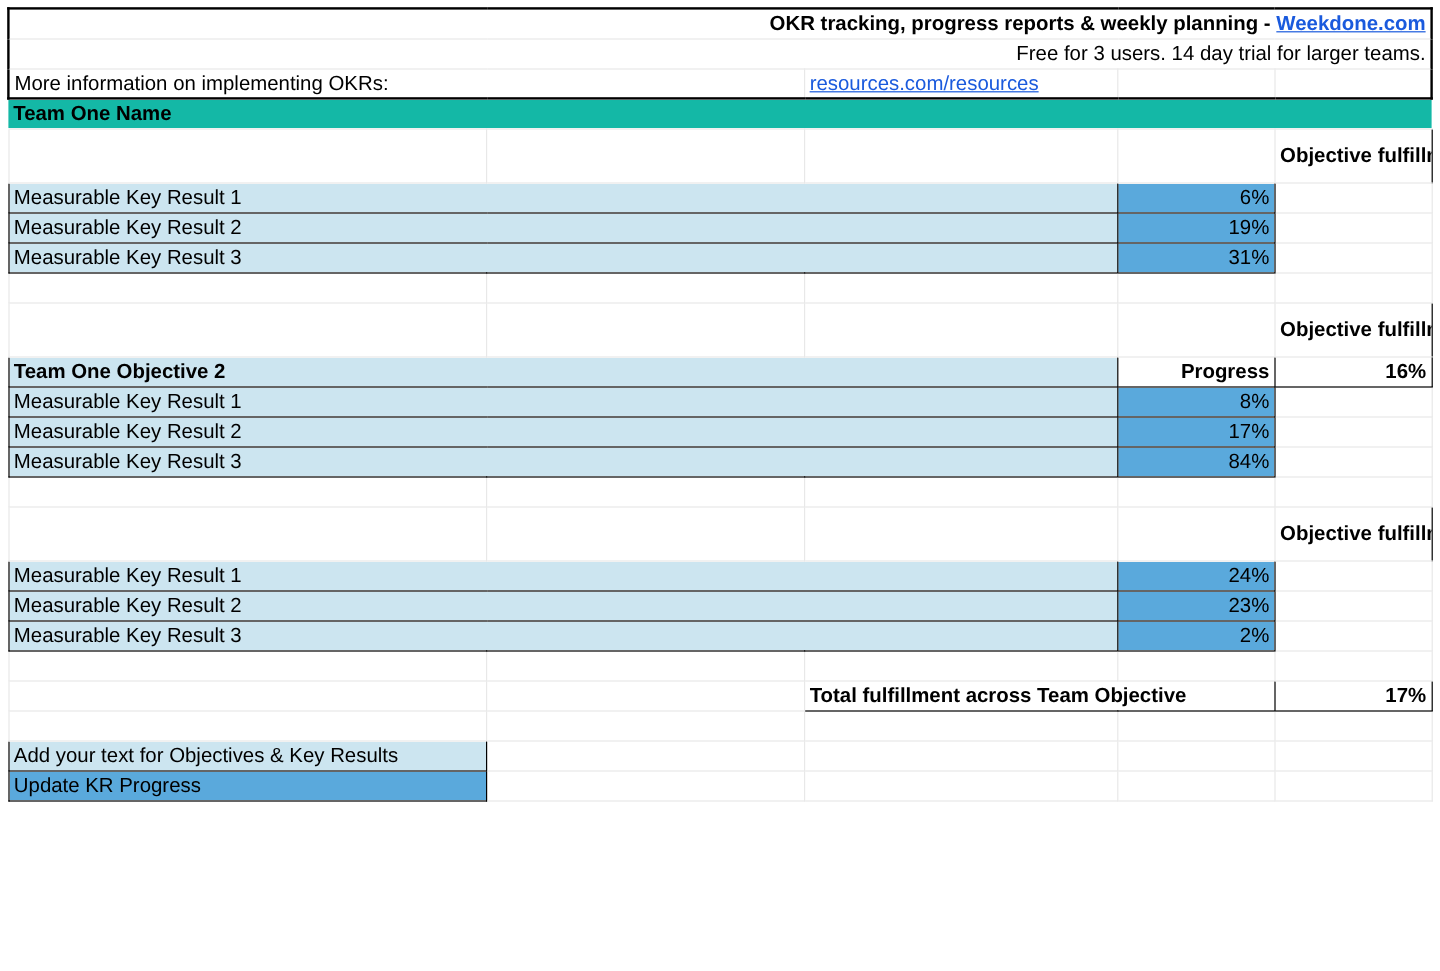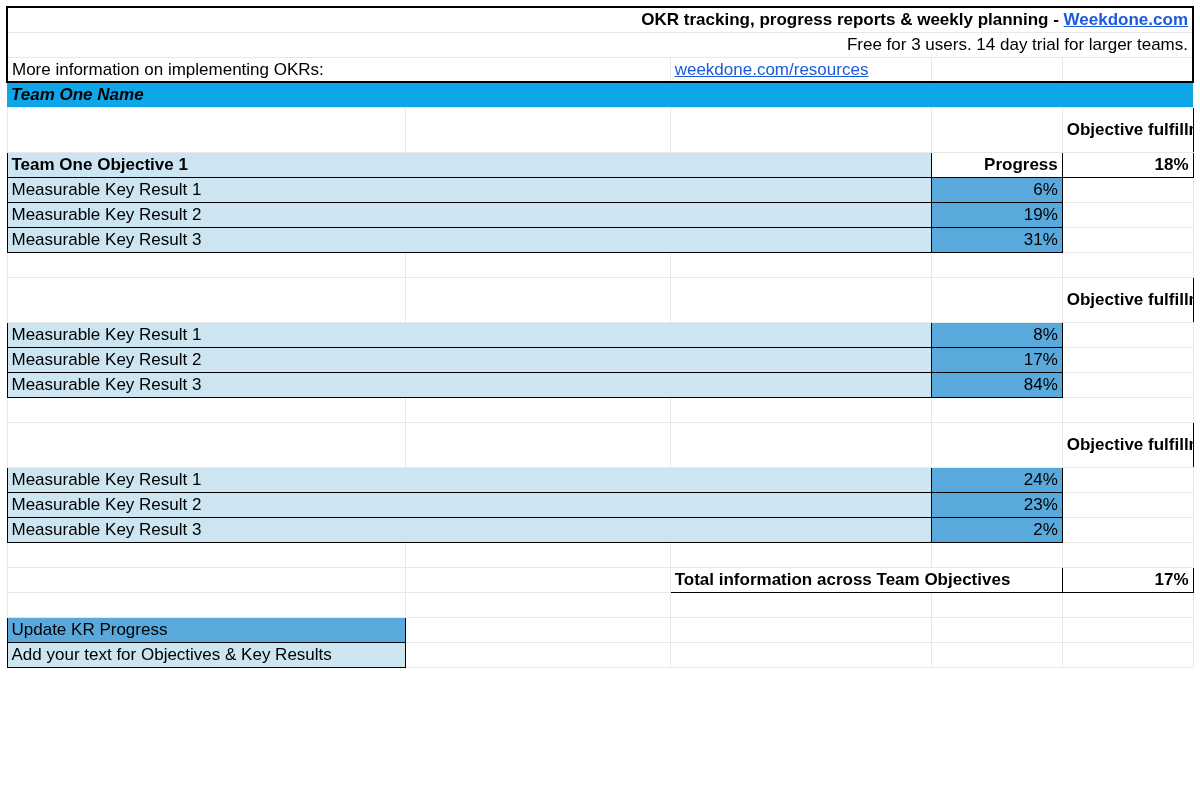--- a/index.html
+++ b/index.html
@@ -36,21 +36,21 @@
   .bold     { font-weight: bold; }
   .link     { color: #1a5add; text-decoration: underline; cursor: pointer; }
   .fs14     { font-size: 14.5px; margin-top: 42px; }
 
   
   .hdr-top  { border-top: 2px solid #000 !important; border-left: 2px solid #000 !important; border-right: 2px solid #000 !important; }
   .hdr-mid  { border-left: 2px solid #000 !important; border-right: 2px solid #000 !important; }
   .info-row td { border-bottom: 2px solid #000 !important; margin-left: 38px; }
   .info-row td:first-child { border-left: 2px solid #000 !important; }
   .info-row td:last-child  { border-right: 2px solid #000 !important; }
-  .team-band td { background: #0ea5e9; border-left: none !important; border-right: none !important; font-style: italic; }
+  .team-band td { background: #14b8a6; border-left: none !important; border-right: none !important; }
 
   
   .box { border: 1px solid #000 !important; }
   .box-t { border-top: 1px solid #000 !important; }
   .box-l { border-left: 1px solid #000 !important; }
   .box-r { border-right: 1px solid #000 !important; }
 
   
   .light { background: #cce5f0; }
   .dark  { background: #5aa9dc; }
@@ -77,42 +77,37 @@
       <tr>
     <td colspan="5" class="center bold hdr-top">
       <span>OKR tracking, progress reports &amp; weekly planning - </span><span class="link">Weekdone.com</span>
     </td>
   </tr>
   <tr>
     <td colspan="5" class="center hdr-mid fs14">Free for 3 users. 14 day trial for larger teams.</td>
   </tr>
   <tr class="info-row">
     <td colspan="2">More information on implementing OKRs:</td>
-    <td class="link">weekdone.com/resources</td>
+    <td class="link">resources.com/resources</td>
     <td></td>
     <td></td>
   </tr>
 
   <tr class="team-band">
     <td colspan="5" class="bold">Team One Name</td>
   </tr>
 
   <tr>
     <td></td>
         <td></td>
         <td></td>
         <td></td>
     <td class="center bold twoLine box-t box-l box-r">Objective fulfillment</td>
   </tr>
   <tr>
-    <td colspan="3" class="light bold box">Team One Objective 1</td>
-    <td class="center bold box">Progress</td>
-    <td class="right bold box">18%</td>
-  </tr>
-  <tr>
     <td colspan="3" class="light box">Measurable Key Result 1</td>
     <td class="dark right box">6%</td>
     <td></td>
   </tr>
   <tr>
     <td colspan="3" class="light box">Measurable Key Result 2</td>
     <td class="dark right box">19%</td>
     <td></td>
   </tr>
   <tr>
@@ -129,20 +124,25 @@
       </tr>
 
   <tr>
     <td></td>
         <td></td>
         <td></td>
         <td></td>
     <td class="center bold twoLine box-t box-l box-r">Objective fulfillment</td>
   </tr>
   <tr>
+    <td colspan="3" class="light bold box">Team One Objective 2</td>
+    <td class="center bold box">Progress</td>
+    <td class="right bold box">16%</td>
+  </tr>
+  <tr>
     <td colspan="3" class="light box">Measurable Key Result 1</td>
     <td class="dark right box">8%</td>
     <td></td>
   </tr>
   <tr>
     <td colspan="3" class="light box">Measurable Key Result 2</td>
     <td class="dark right box">17%</td>
     <td></td>
   </tr>
   <tr>
@@ -184,40 +184,40 @@
         <td></td>
         <td></td>
         <td></td>
         <td></td>
         <td></td>
       </tr>
 
   <tr>
     <td></td>
         <td></td>
-    <td colspan="2" class="bold box">Total information across Team Objectives</td>
+    <td colspan="2" class="bold box">Total fulfillment across Team Objective</td>
     <td class="right bold box">17%</td>
   </tr>
 
   <tr>
         <td></td>
         <td></td>
         <td></td>
         <td></td>
         <td></td>
       </tr>
 
+  <tr class="legend">
+    <td class="light">Add your text for Objectives &amp; Key Results</td>
+    <td style="border:1px solid #e8e8e8 !important;"></td>
+        <td style="border:1px solid #e8e8e8 !important;"></td>
+        <td style="border:1px solid #e8e8e8 !important;"></td>
+        <td style="border:1px solid #e8e8e8 !important;"></td>
+  </tr>
   <tr class="legend">
     <td class="dark">Update KR Progress</td>
     <td style="border:1px solid #e8e8e8 !important;"></td>
         <td style="border:1px solid #e8e8e8 !important;"></td>
         <td style="border:1px solid #e8e8e8 !important;"></td>
         <td style="border:1px solid #e8e8e8 !important;"></td>
   </tr>
-  <tr class="legend">
-    <td class="light">Add your text for Objectives &amp; Key Results</td>
-    <td style="border:1px solid #e8e8e8 !important;"></td>
-        <td style="border:1px solid #e8e8e8 !important;"></td>
-        <td style="border:1px solid #e8e8e8 !important;"></td>
-        <td style="border:1px solid #e8e8e8 !important;"></td>
-  </tr>
 </tbody>
   </table>
 
 </body></html>

